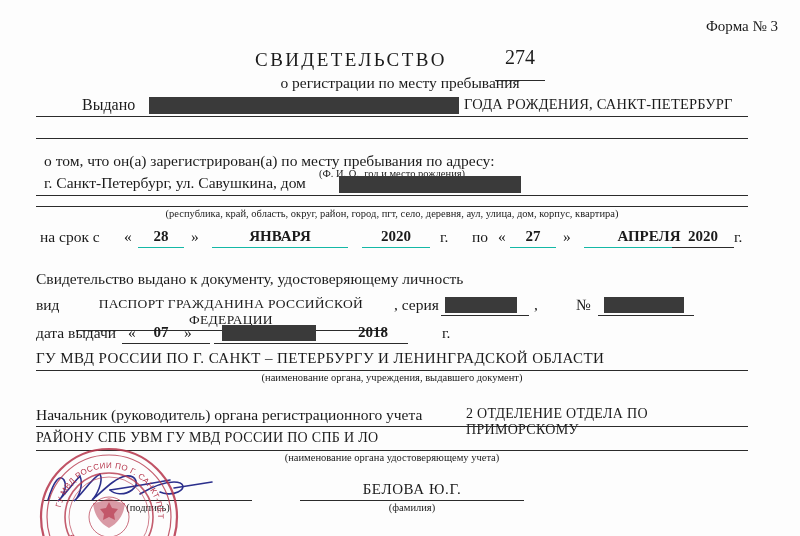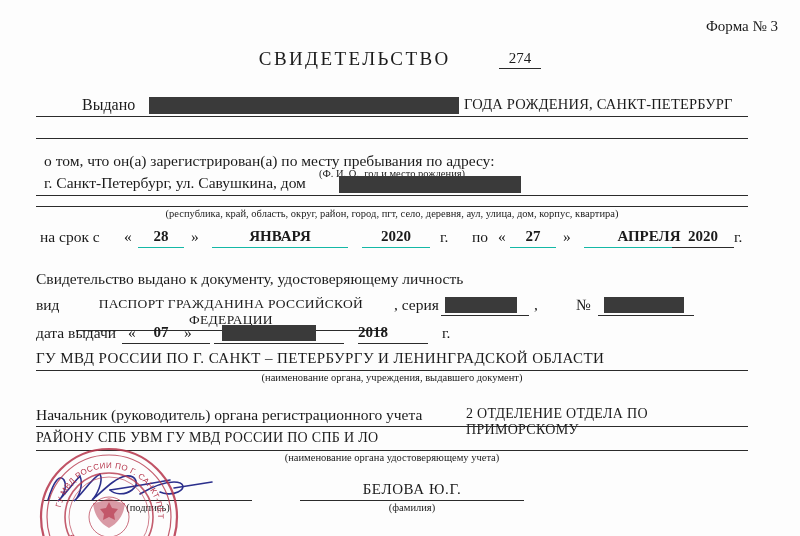--- a/index.html
+++ b/index.html
@@ -44,25 +44,25 @@
     left: 0;
     width: 800px;
     text-align: center;
   }
   .title .t1 {
     font-size: 19px;
     letter-spacing: 2.4px;
     display: inline-block;
   }
   .title .num {
-    font-size: 15px;
+    font-size: 20px;
     display: inline-block;
     margin-left: 44px;
     border-bottom: 1px solid #2b2b2b;
-    padding: 0 10px 1px 10px;
+    padding: 0 10px 11px 10px;
     position: relative;
     top: -2px;
   }
   .subtitle {
     top: 74px;
     left: 0;
     width: 800px;
     text-align: center;
     font-size: 15.5px;
   }
@@ -267,24 +267,24 @@
   .row-date .u2 {
     position: absolute;
     left: 178px;
     top: 0;
     width: 130px;
     border-bottom: 1px solid #2b2b2b;
     height: 19px;
   }
   .row-date .year {
     position: absolute;
-    left: 322px;
+    left: 302px;
     top: 0;
     width: 70px;
-    text-align: left;
+    text-align: center;
     border-bottom: 1px solid #2b2b2b;
     height: 19px;
     font-weight: bold;
     font-size: 15px;
   }
   .row-date .g { position: absolute; left: 406px; top: 0; }
 
   .row-organ {
     top: 350px;
     left: 36px;
@@ -389,20 +389,21 @@
 <body>
 
 <div class="page">
 
   <div class="abs form-no">Форма № 3</div>
 
   <div class="abs title">
     <span class="t1">СВИДЕТЕЛЬСТВО</span>
     <span class="num">274</span>
   </div>
+  <div class="abs subtitle">о регистрации по месту пребывания</div>
 
   <div class="abs row-issued">
     <span class="lbl">Выдано</span>
     <span class="blk"></span>
     <span class="tail">ГОДА РОЖДЕНИЯ, САНКТ-ПЕТЕРБУРГ</span>
     <span class="line"></span>
   </div>
 
   <div class="abs line-2"></div>
   <div class="abs caption cap-1">(Ф. И. О., год и место рождения)</div>

